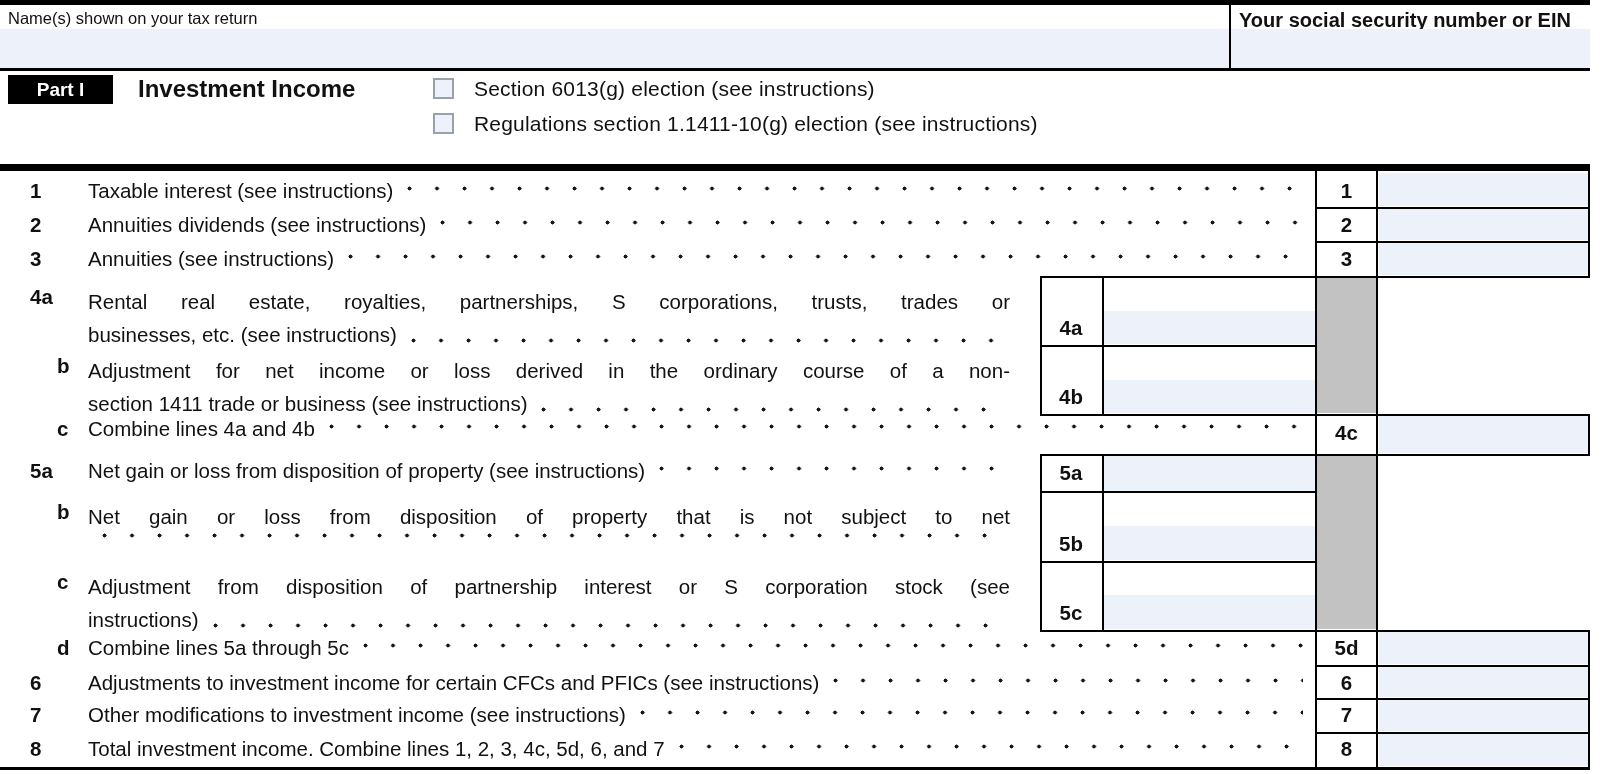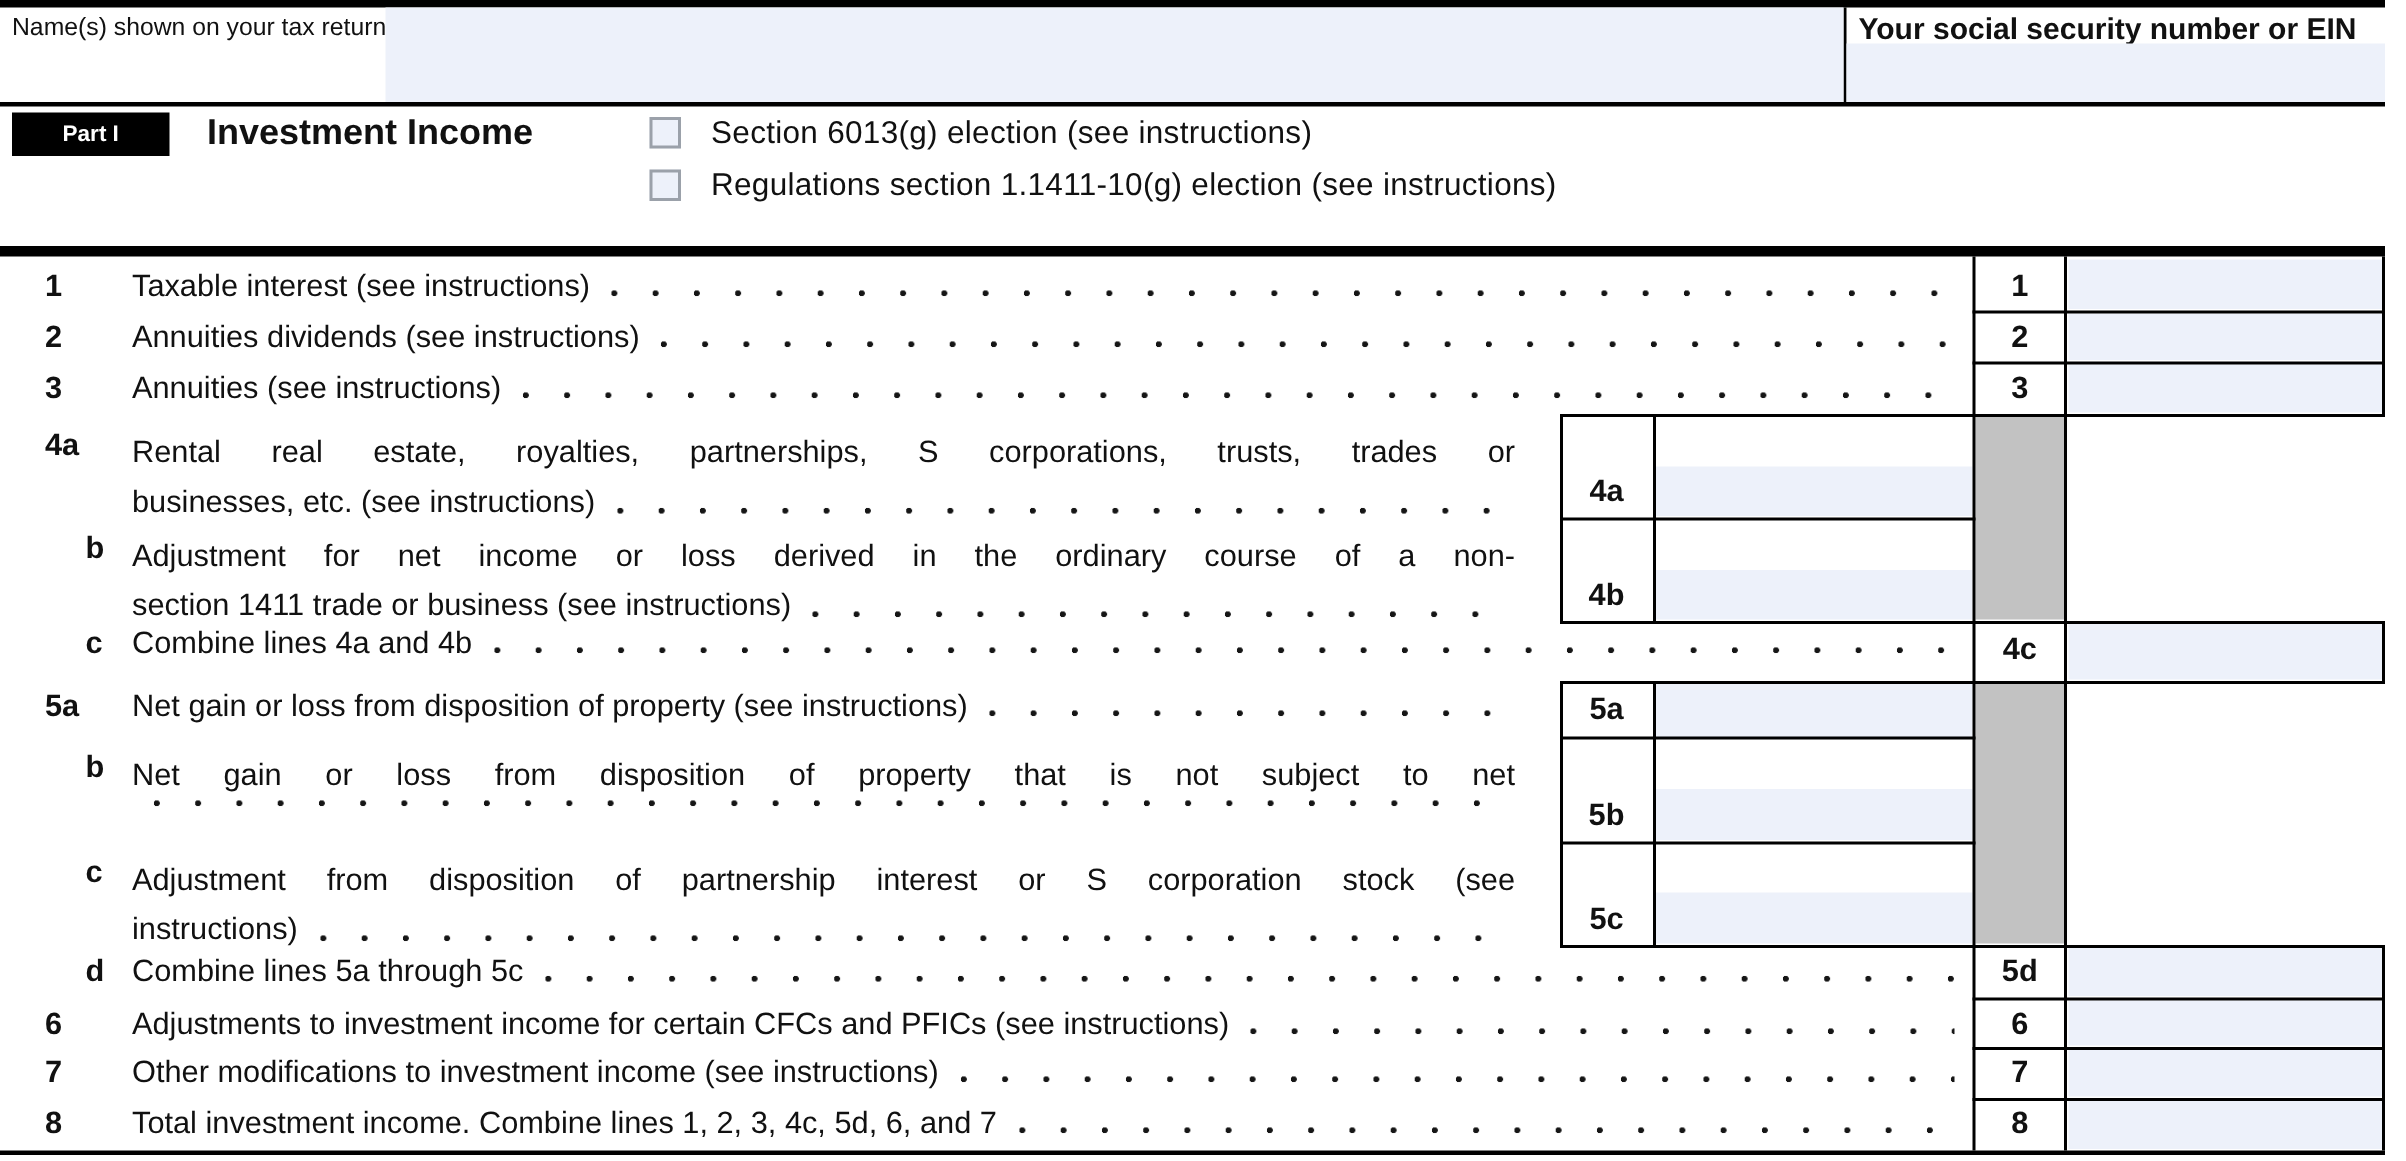--- a/index.html
+++ b/index.html
@@ -6,44 +6,44 @@
   * { box-sizing: border-box; }
   html,body { margin:0; padding:0; }
   body {
     width:1604px; height:774px; background:#fff; color:var(--ink);
     font-family:"Liberation Sans", sans-serif; overflow:hidden;
   }
   .page { width:1590px; position:relative; }
 
   
   .top { display:flex; height:71px; border-top:5px solid #000; border-bottom:3px solid #000; }
-  .cell-left { flex:1; border-right:2px solid #000; display:flex; flex-direction:row; }
+  .cell-left { flex:1; border-right:2px solid #000; display:flex; flex-direction:column; }
   .cell-right { width:359px; display:flex; flex-direction:column; }
   .hlabel { font-size:16.5px; padding:4px 0 0 8px; height:24px; white-space:nowrap; }
   .hlabel.bold { font-weight:bold; font-size:20px; }
   .hinput { flex:1; background:var(--blue); }
 
   
   .part { position:relative; height:97px; border-bottom:4px solid #000; }
   .badge { position:absolute; left:8px; top:4px; width:105px; height:29px; background:#000; color:#fff;
-           font-weight:bold; font-size:15px; text-align:center; line-height:29px; }
+           font-weight:bold; font-size:19px; text-align:center; line-height:29px; }
   .ptitle { position:absolute; left:138px; top:4px; font-weight:bold; font-size:24px; }
   .elections { position:absolute; left:433px; top:6px; }
   .election { display:flex; align-items:center; height:23px; margin-bottom:12px; }
   .checkbox { width:21px; height:21px; border:2px solid #9ba1aa; background:var(--blue); margin-right:20px; flex:none; }
   .elabel { font-size:21px; white-space:nowrap; letter-spacing:0.2px; }
 
   
   .table { position:relative; height:602px; border-top:3px solid #000; border-bottom:3px solid #000; width:1590px; }
 
   .trow { position:absolute; left:0; width:1315px; display:flex; font-size:20.5px; line-height:23px; }
   .trow.narrow { width:1010px; }
   .num { flex:none; width:88px; font-weight:bold; padding-left:30px; }
   .num.sub { padding-left:57px; }
-  .txt { flex:1; display:flex; align-items:flex-end; min-width:0; }
+  .txt { flex:1; display:flex; align-items:center; min-width:0; }
   .t { white-space:nowrap; }
   .dots { flex:1; height:5px; margin:0 12px 4px 14px;
           background-image:radial-gradient(circle at 2.5px 2.5px, #161616 1.8px, transparent 2.2px);
           background-size:27.5px 5px; background-repeat:repeat-x; background-position:left top; }
   .txt2 { flex:1; line-height:33px; }
   .l1 { text-align:justify; text-align-last:justify; }
   .l2 { display:flex; align-items:flex-end; }
   .l2 .dots { margin-bottom:8px; }
 
   .fill  { position:absolute; left:1379px; width:209px; background:var(--blue); }

